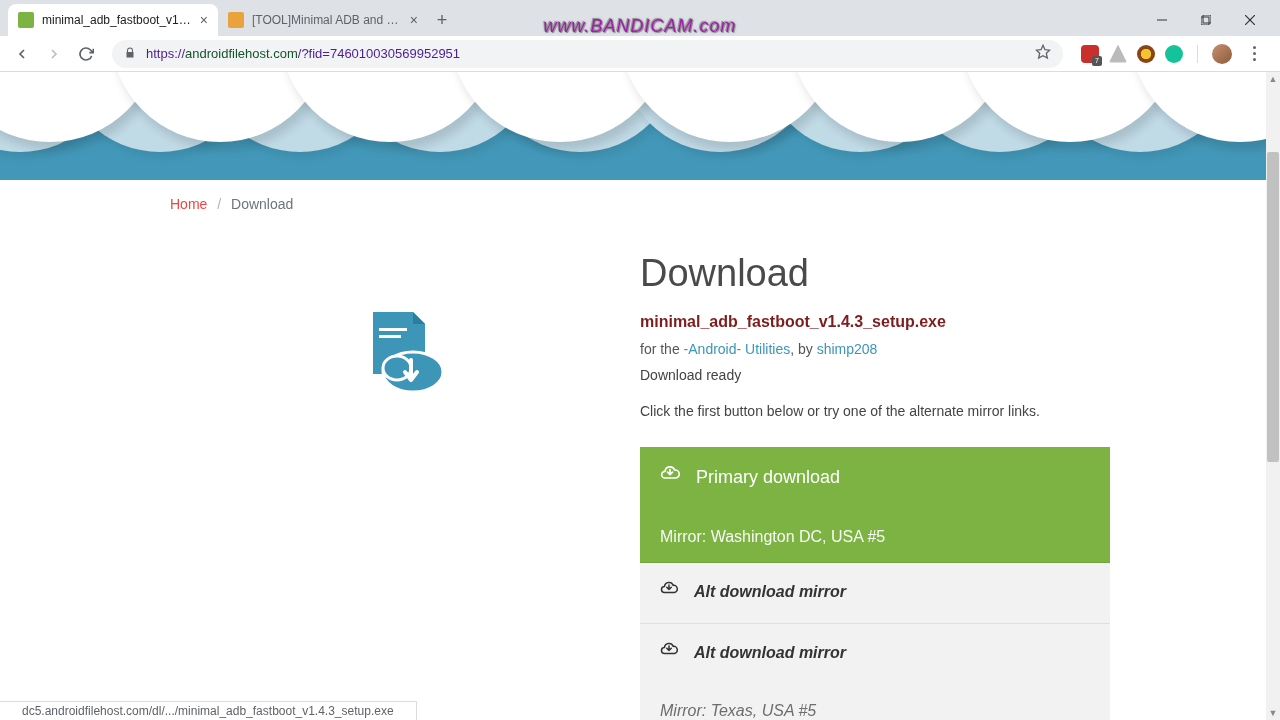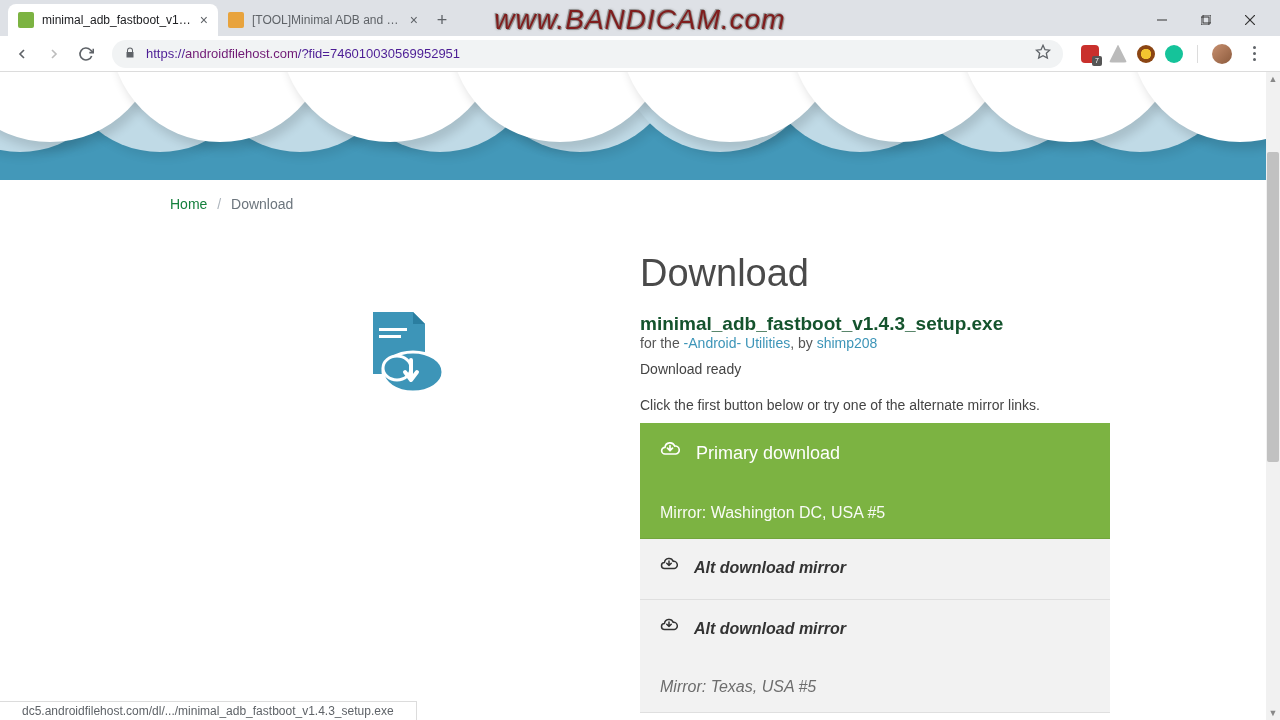--- a/index.html
+++ b/index.html
@@ -15,62 +15,62 @@
 .tab .tab-close { margin-left: 6px; color: #5f6368; font-size: 14px; flex-shrink: 0; }
 .new-tab { width: 28px; height: 28px; display: flex; align-items: center; justify-content: center; color: #5f6368; font-size: 18px; cursor: pointer; }
 .window-controls { margin-left: auto; display: flex; }
 .window-btn { width: 44px; height: 30px; display: flex; align-items: center; justify-content: center; color: #333; font-size: 12px; cursor: pointer; }
 
 .toolbar { display: flex; align-items: center; height: 36px; background: #fff; border-bottom: 1px solid #dcdcdc; padding: 0 8px; gap: 4px; }
 .nav-btn { width: 28px; height: 28px; display: flex; align-items: center; justify-content: center; color: #5f6368; border-radius: 50%; cursor: pointer; }
 .nav-btn.disabled { color: #bdbdbd; }
 .address-bar { flex: 1; display: flex; align-items: center; height: 28px; background: #f1f3f4; border-radius: 14px; padding: 0 12px; margin: 0 8px; font-size: 13px; color: #202124; }
 .address-bar .lock { width: 14px; height: 14px; margin-right: 8px; color: #5f6368; }
-.url-host { color: #701a75; }
+.url-host { color: #14532d; }
 .url-path { color: #4c1d95; }
 .star-icon { color: #5f6368; margin-left: 6px; }
 .ext-icons { display: flex; align-items: center; gap: 10px; padding: 0 6px; }
 .ext-icon { width: 18px; height: 18px; border-radius: 3px; position: relative; }
 .ext-sep { width: 1px; height: 18px; background: #dcdcdc; margin: 0 4px; }
 .avatar { width: 20px; height: 20px; border-radius: 50%; background: linear-gradient(135deg,#c89070,#8b5a3c); }
 .menu-dots { width: 24px; display: flex; flex-direction: column; align-items: center; gap: 3px; cursor: pointer; }
 .menu-dots span { width: 3px; height: 3px; background: #5f6368; border-radius: 50%; }
 
 
-.watermark { position: absolute; top: 4px; left: 50%; transform: translateX(-50%); font-family: Impact, "Arial Black", sans-serif; font-size: 28px; letter-spacing: 1px; color: #7f1d1d; text-shadow: 0 0 3px #888, 1px 1px 0 #999, -1px -1px 0 #999; z-index: 100; pointer-events: none; font-style: italic; }
+.watermark { position: absolute; top: 16px; left: 50%; transform: translateX(-50%); font-family: Impact, "Arial Black", sans-serif; font-size: 18px; letter-spacing: 1px; color: #a21caf; text-shadow: 0 0 3px #888, 1px 1px 0 #999, -1px -1px 0 #999; z-index: 100; pointer-events: none; font-style: italic; }
 
 
 .page { position: relative; height: calc(720px - 72px); overflow: hidden; }
 .scrollbar-track { position: absolute; right: 0; top: 0; width: 14px; height: 100%; background: #f1f1f1; }
 .scrollbar-thumb { position: absolute; right: 1px; top: 80px; width: 12px; height: 310px; background: #c1c1c1; border-radius: 2px; }
 
 .hero { height: 108px; background: #4398b9; position: relative; overflow: hidden; }
 .cloud-row { position: absolute; left: 0; right: 0; display: flex; }
 .cloud { border-radius: 50%; flex-shrink: 0; }
 .cloud-row.back { top: -120px; }
 .cloud-row.back .cloud { width: 200px; height: 200px; background: #c0dae6; margin: 0 -30px; box-shadow: 4px 6px 8px rgba(0,0,0,0.08); }
 .cloud-row.front { top: -150px; }
 .cloud-row.front .cloud { width: 220px; height: 220px; background: #fff; margin: 0 -25px; box-shadow: 4px 8px 10px rgba(0,0,0,0.12); }
 
 .container { max-width: 1000px; margin: 0 auto; padding: 16px 30px 40px 30px; }
 .breadcrumb { font-size: 14px; color: #6c757d; margin-bottom: 40px; }
-.breadcrumb a { color: #15803d; text-decoration: none; }
+.breadcrumb a { color: #ef4444; text-decoration: none; }
 .breadcrumb .sep { margin: 0 6px; color: #adb5bd; }
 
 .content-row { display: flex; }
 .icon-col { width: 470px; display: flex; justify-content: center; padding-top: 50px; }
 .download-icon-wrap { position: relative; width: 100px; height: 100px; }
 
 .main-col { flex: 1; }
 h1 { font-size: 38px; font-weight: 300; color: #4a4a4a; margin-bottom: 18px; }
-h2 { font-size: 19px; font-weight: 600; color: #14532d; }
+h2 { font-size: 16px; font-weight: 600; color: #7f1d1d; margin-bottom: 10px; }
 .byline { font-size: 14px; color: #555; margin-bottom: 10px; }
 .byline a { color: #3d95b8; text-decoration: none; }
 .status { font-size: 14px; color: #444; margin-bottom: 18px; }
-.instruct { font-size: 14px; color: #444; line-height: 1.45; margin-bottom: 8px; max-width: 400px; }
+.instruct { font-size: 14px; color: #444; line-height: 1.45; margin-bottom: 26px; max-width: 400px; }
 
 .dl-btn { display: block; padding: 16px 20px; margin-bottom: 0; cursor: pointer; border-bottom: 1px solid rgba(0,0,0,0.08); }
 .dl-btn.primary { background: #7cb342; color: #fff; }
 .dl-btn.alt { background: #f2f2f2; color: #333; font-style: italic; }
 .dl-btn .dl-title { font-size: 18px; font-weight: 500; display: flex; align-items: flex-end; gap: 16px; margin-bottom: 6px; }
 .dl-btn.alt .dl-title { font-size: 16px; font-weight: 600; }
 .dl-btn .dl-sub { font-size: 16px; opacity: 0.95; margin-top: 40px; }
 .dl-btn.alt .dl-sub { color: #666; }
 
 .status-bar { position: absolute; bottom: 0; left: 0; background: #fff; border: 1px solid #dcdcdc; border-left: none; border-bottom: none; padding: 2px 22px; font-size: 12px; color: #5f6368; }

